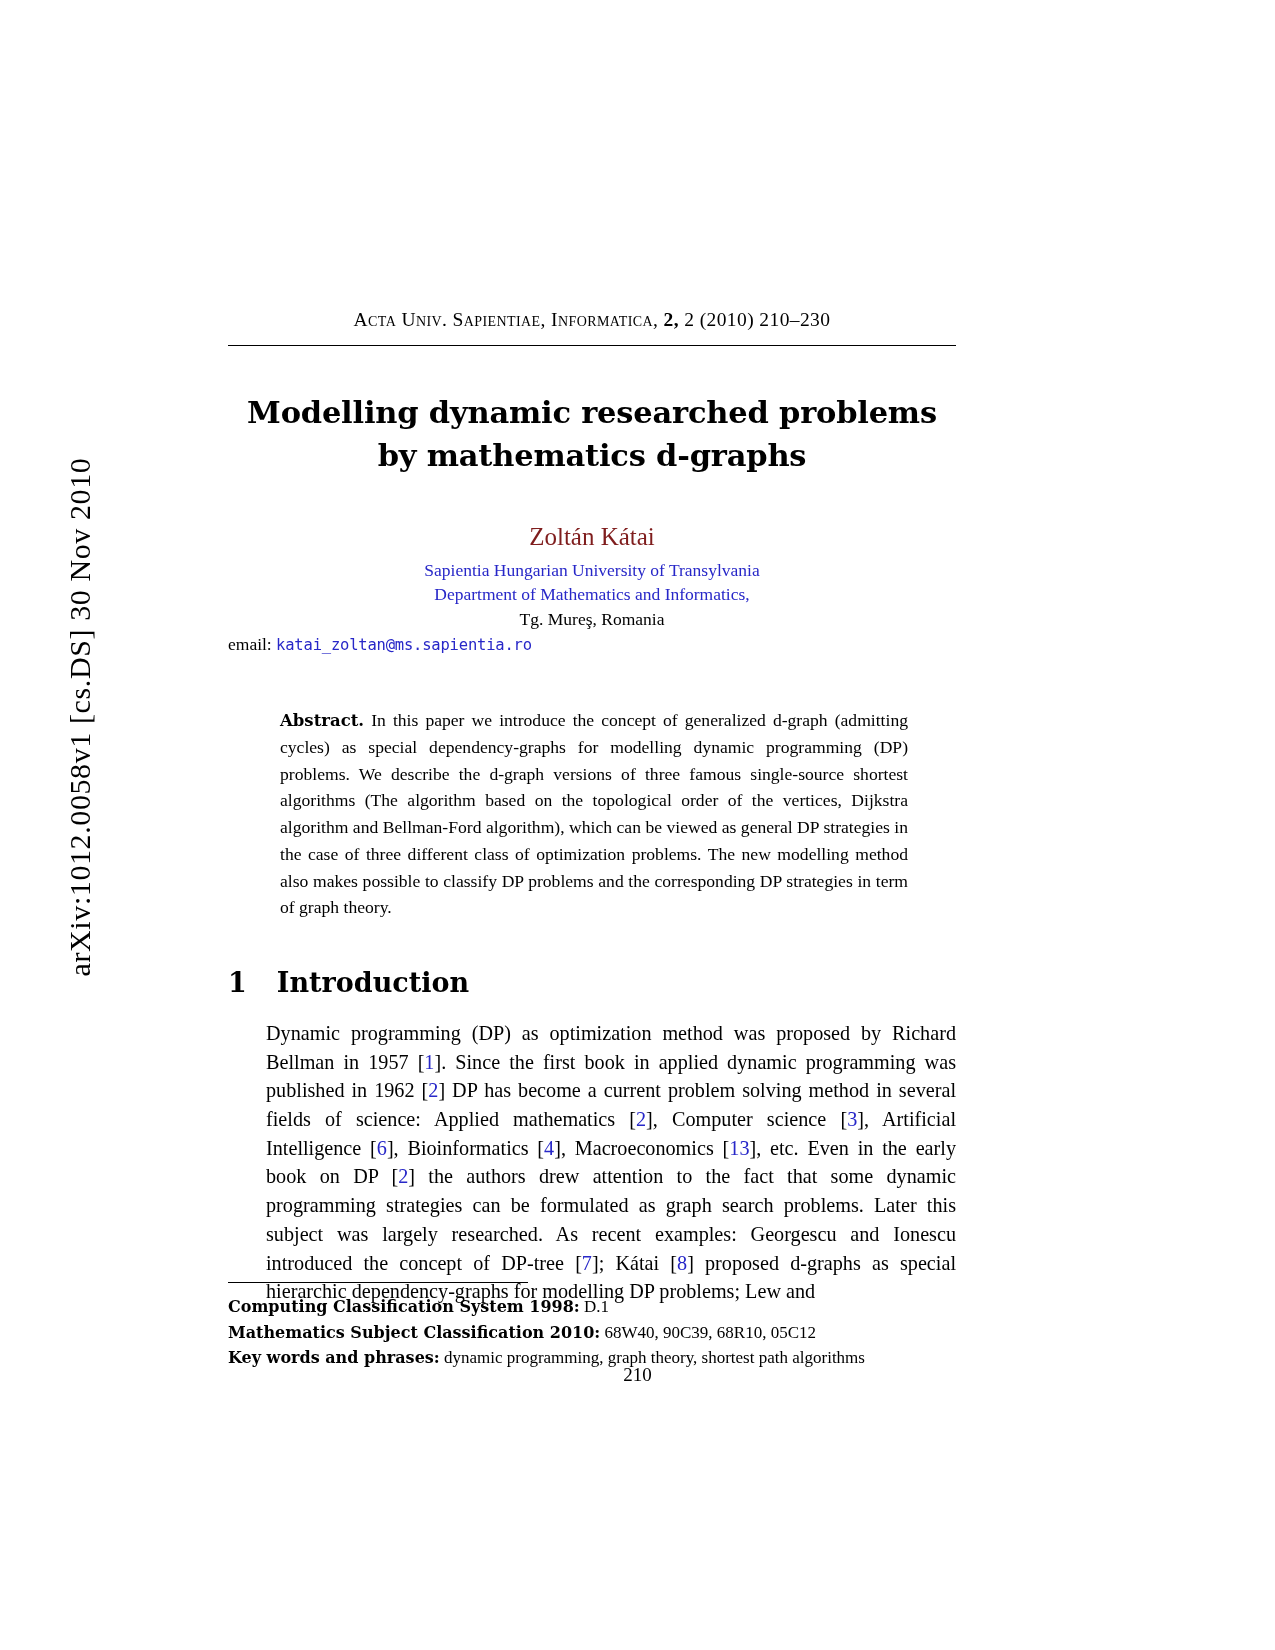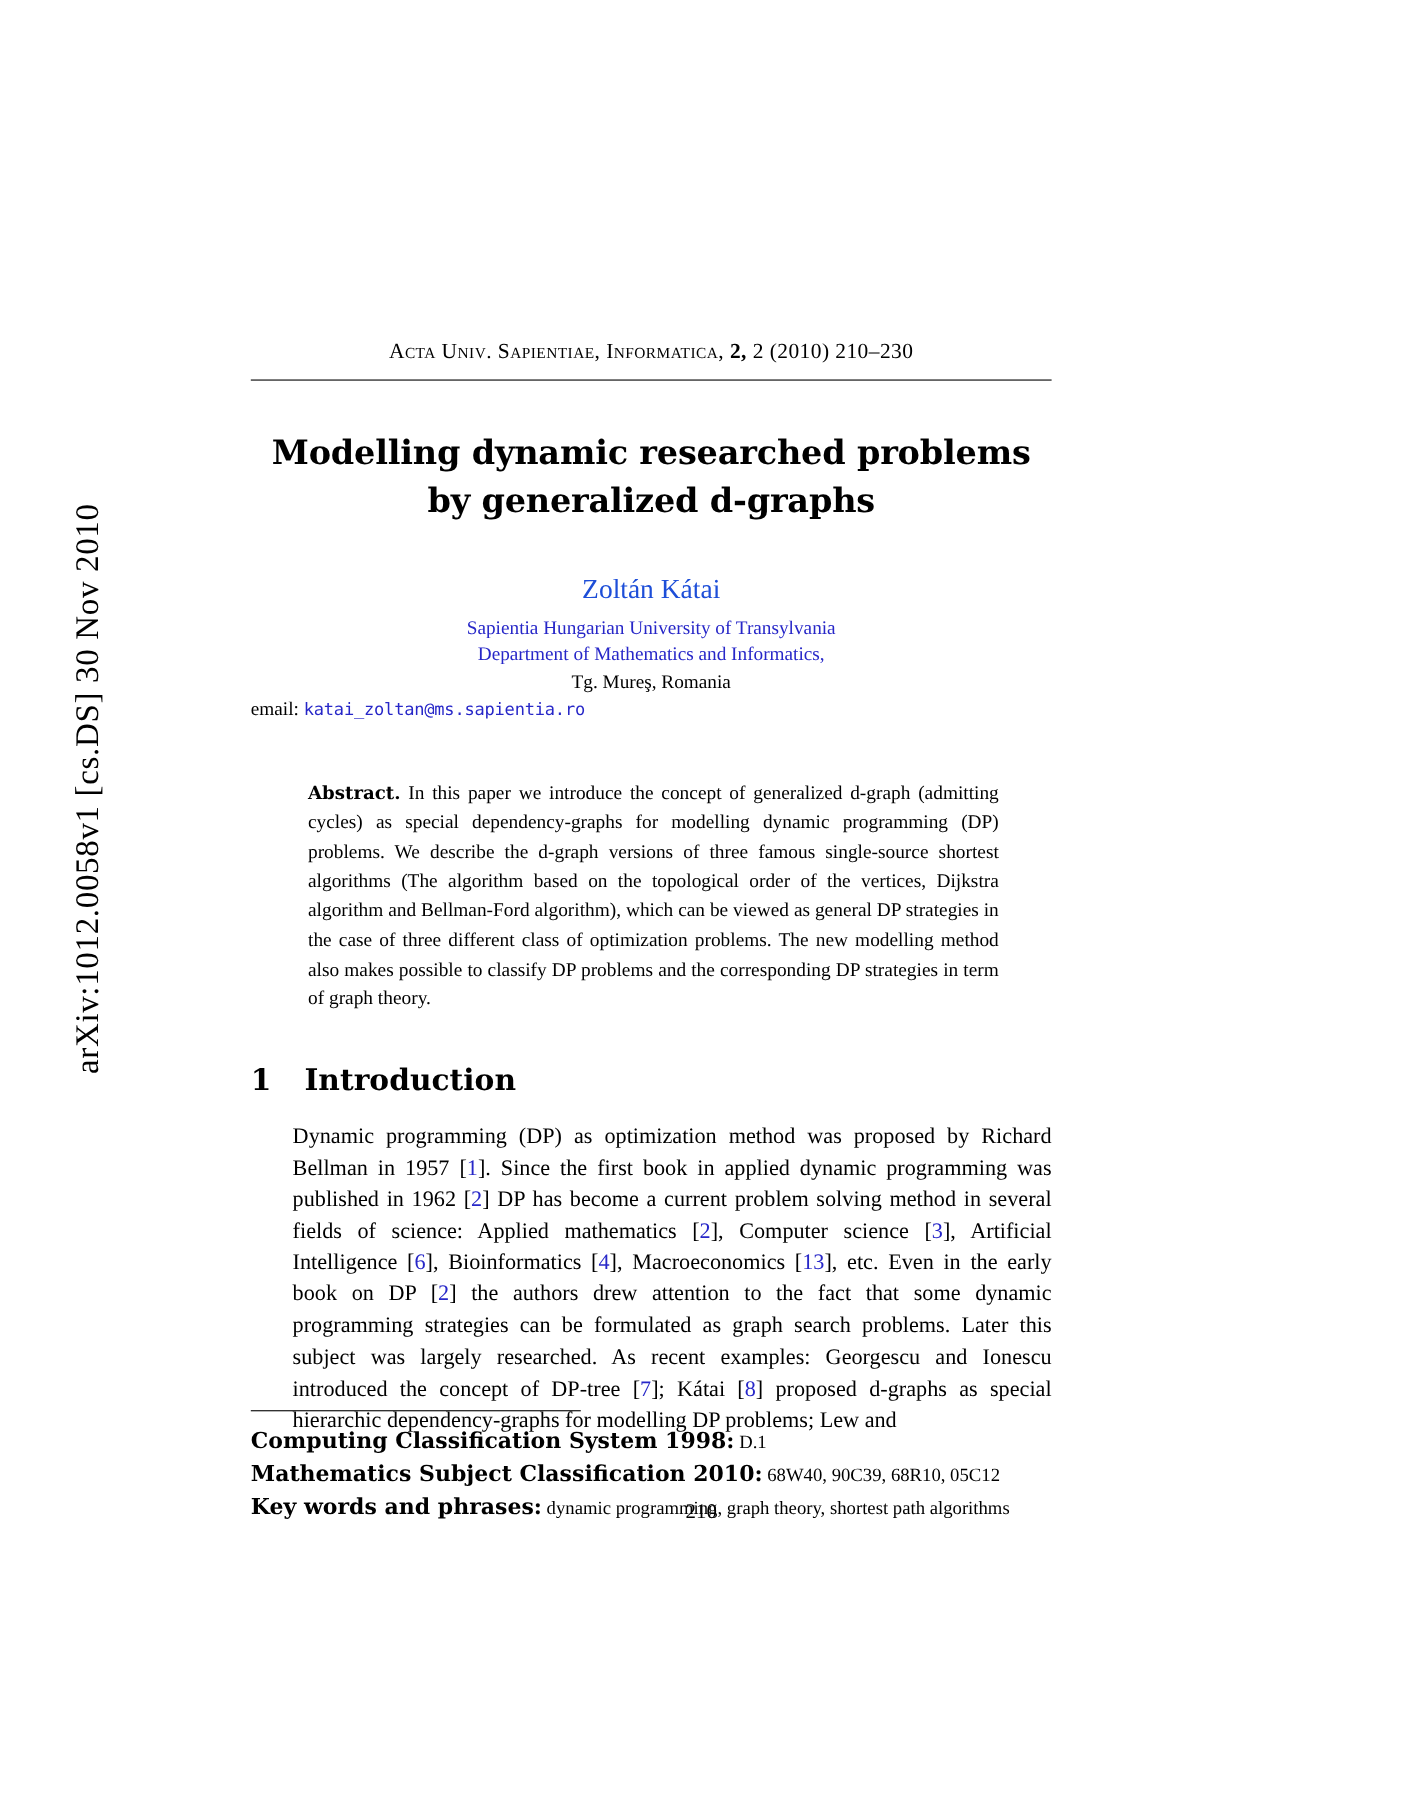--- a/index.html
+++ b/index.html
@@ -62,21 +62,21 @@
     font-weight: bold;
     font-size: 30.5px;
     line-height: 1.42;
     letter-spacing: -0.2px;
   }
 
   .author {
     margin-top: 45px;
     text-align: center;
     font-size: 25px;
-    color: #1d4ed8;
+    color: #7f1d1d;
   }
   .affil {
     margin-top: 7px;
     text-align: center;
     font-size: 17.5px;
     line-height: 1.42;
     color: #2727c8;
   }
   .affil .plain {
     color: #000000;
@@ -138,21 +138,21 @@
     position: absolute;
     left: 228px;
     top: 1294px;
     width: 730px;
     font-size: 17px;
     line-height: 1.5;
   }
   .footnotes b {
     font-family: "DejaVu Serif", serif;
     font-weight: bold;
-    font-size: 20px;
+    font-size: 16px;
   }
 
   .pagenum {
     position: absolute;
     left: 0;
     top: 1364px;
     width: 1275px;
     text-align: center;
     font-size: 19px;
   }
@@ -168,21 +168,21 @@
 
     <div class="journal-line">
       <span class="smallcaps">Acta Univ. Sapientiae, Informatica,</span>
       <b>2,</b>
       <span>2 (2010) 210–230</span>
     </div>
     <div class="journal-rule"></div>
 
     <div class="title">
       <div>Modelling dynamic researched problems</div>
-      <div>by generalized d-graphs</div>
+      <div>by mathematics d-graphs</div>
     </div>
 
     <div class="author">Zoltán Kátai</div>
     <div class="affil">
       <div>Sapientia Hungarian University of Transylvania</div>
       <div>Department of Mathematics and Informatics,</div>
       <div class="plain">Tg. Mureş, Romania</div>
     </div>
     <div class="email-line">
       <span>email:</span>

